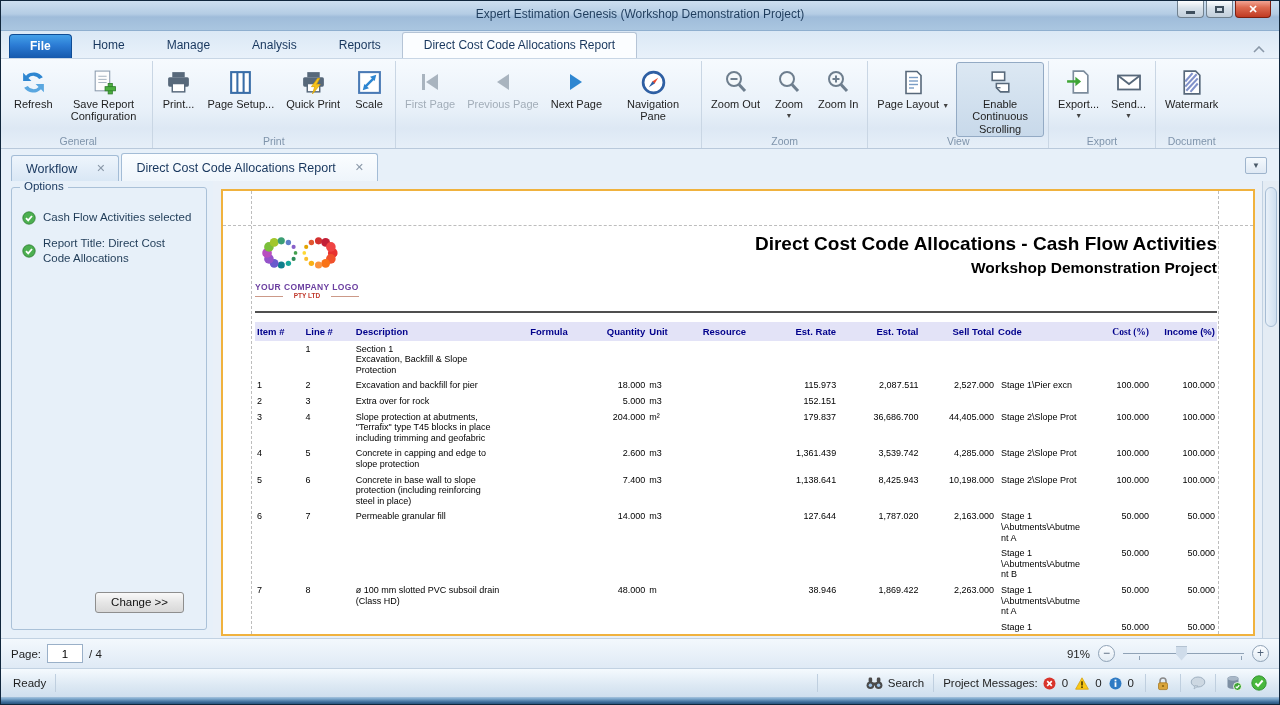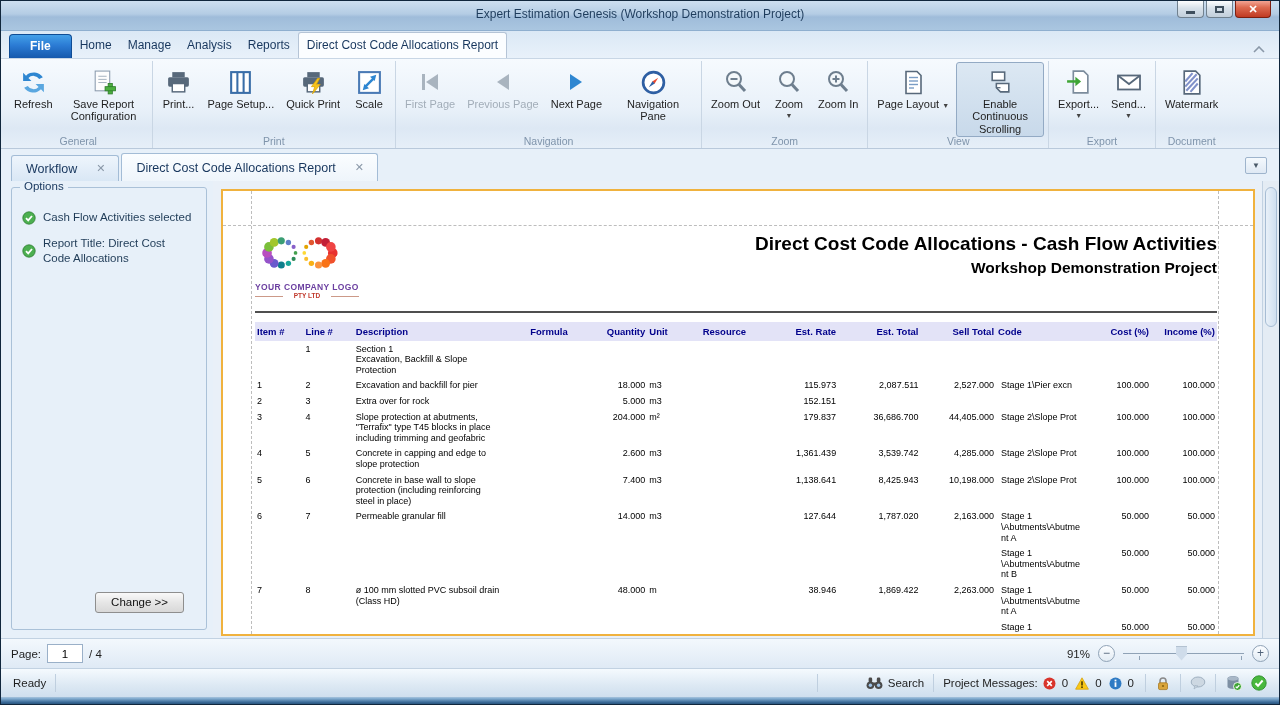--- a/index.html
+++ b/index.html
@@ -12,21 +12,21 @@
   .win-controls { position:absolute; right:8px; top:0; display:flex; }
   .win-btn { height:17px; border:1px solid #70818f; border-top:none; border-radius:0 0 4px 4px; background:linear-gradient(180deg,#fdfeff,#d7e1ea 45%,#c2cfdb); display:flex; align-items:center; justify-content:center; margin-left:2px; cursor:pointer; }
   .win-btn.minmax { width:27px; color:#3a4a58; font-size:10px; }
   .win-btn.close { width:36px; background:linear-gradient(180deg,#f3a493,#dd6a50 40%,#c03a22); border-color:#7c1f10; color:#fff; font-weight:bold; font-size:11px; }
   .glyph-min { width:9px; height:3px; background:#3f4f5d; margin-top:6px; }
   .glyph-max { width:9px; height:7px; border:2px solid #3f4f5d; }
 
   
   .ribbon-tabs { height:28px; flex:0 0 28px; background:linear-gradient(180deg,#dbe8f5,#e8f1fa); display:flex; align-items:flex-end; padding-left:8px; position:relative; border-bottom:1px solid #c8d6e5; }
   .file-tab { background:linear-gradient(180deg,#44a0e8,#2b7bd4 45%,#1659ad); color:#fff; font-weight:bold; font-size:12px; padding:4px 20px 5px; border-radius:4px 4px 0 0; border:1px solid #0f4c94; border-bottom:none; cursor:pointer; }
-  .rtab { font-size:12px; color:#17365d; padding:5px 8px 6px; cursor:pointer; }
+  .rtab { font-size:12px; color:#17365d; padding:5px 21px 6px; cursor:pointer; }
   .rtab.active { background:#fbfdff; border:1px solid #b5c4d6; border-bottom:none; border-radius:3px 3px 0 0; color:#17365d; }
   .ribbon-collapse { position:absolute; right:14px; top:8px; cursor:pointer; }
 
   
   .ribbon { height:90px; flex:0 0 90px; background:linear-gradient(180deg,#f6fafe 0%,#e9f1f9 55%,#dde8f4 78%,#e6eff8 100%); border-bottom:1px solid #b9c9db; display:flex; padding:2px 0 0 4px; }
   .rgroup { position:relative; display:flex; flex-direction:column; padding:0 3px 14px; }
   .rgroup + .rgroup { border-left:1px solid #c9d6e4; }
   .rgroup-label { position:absolute; bottom:1px; left:0; right:0; text-align:center; font-size:10.5px; color:#7f94ab; }
   .rbuttons { display:flex; align-items:flex-start; }
   .rbtn { display:flex; flex-direction:column; align-items:center; padding:3px 4px 1px; margin:1px; border:1px solid transparent; border-radius:3px; cursor:pointer; min-width:44px; }
@@ -70,21 +70,21 @@
   .header-rule { border-top:2px solid #4f4f4f; margin-top:12px; }
 
   table.report { width:100%; border-collapse:collapse; table-layout:fixed; margin-top:9px; }
   table.report th { background:#e3e3f7; color:#00008b; font-size:9.5px; font-weight:bold; padding:4px 2px; text-align:left; overflow:hidden; }
   table.report td { font-size:9px; color:#000; padding:2.5px 2px; vertical-align:top; white-space:pre-line; line-height:1.18; overflow-wrap:break-word; }
   table.report th:nth-child(1){width:5%;} table.report th:nth-child(2){width:5.2%;}
   table.report th:nth-child(3){width:18%;} table.report th:nth-child(4){width:6.5%;}
   table.report th:nth-child(5){width:5.8%;} table.report th:nth-child(6){width:4.2%;}
   table.report th:nth-child(7){width:7.5%;} table.report th:nth-child(8){width:8%;}
   table.report th:nth-child(9){width:8.5%;} table.report th:nth-child(10){width:7.8%;}
-  table.report th:nth-child(11){width:9.2%;} table.report th:nth-child(12){width:6.8%;}
+  table.report th:nth-child(11){width:9.2%;} table.report th:nth-child(12){width:6.8%;font-family:Liberation Serif, serif;}
   table.report th:nth-child(13){width:6.8%;}
   table.report th:nth-child(5),table.report td:nth-child(5),
   table.report th:nth-child(8),table.report td:nth-child(8),
   table.report th:nth-child(9),table.report td:nth-child(9),
   table.report th:nth-child(10),table.report td:nth-child(10),
   table.report th:nth-child(12),table.report td:nth-child(12),
   table.report th:nth-child(13),table.report td:nth-child(13) { text-align:right; }
   table.report th:nth-child(7){ text-align:center; }
   table.report td:nth-child(11){ padding-left:5px; }
 
@@ -256,21 +256,20 @@
           <span class="ric icon">
             <svg width="27" height="27" viewBox="0 0 26 26">
                 <circle cx="13" cy="13" r="10" fill="#fff" stroke="#2e5fa3" stroke-width="2.6"></circle>
                 <polygon points="17.5,8.5 11.8,12 14,14.2" fill="#e8492f"></polygon>
                 <polygon points="8.5,17.5 14.2,14 12,11.8" fill="#2e5fa3"></polygon>
               </svg>
           </span>
           <span class="rlabel">Navigation Pane</span>
         </div>
       </div>
-      <span class="rgroup-label">Navigation</span>
     </div>
 
     <div class="rgroup">
       <div class="rbuttons">
         <div class="rbtn">
           <span class="ric icon">
             <svg width="26" height="26" viewBox="0 0 26 26">
                 <circle cx="11" cy="10" r="7" fill="#f4f8fb" stroke="#6e7e8e" stroke-width="2"></circle>
                 <line x1="16" y1="15.5" x2="22" y2="22" stroke="#6e7e8e" stroke-width="3"></line>
                 <line x1="7.5" y1="10" x2="14.5" y2="10" stroke="#6e7e8e" stroke-width="2"></line>

